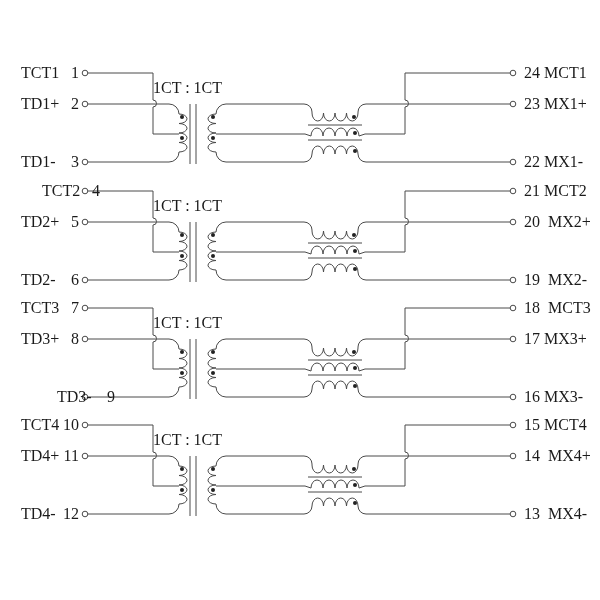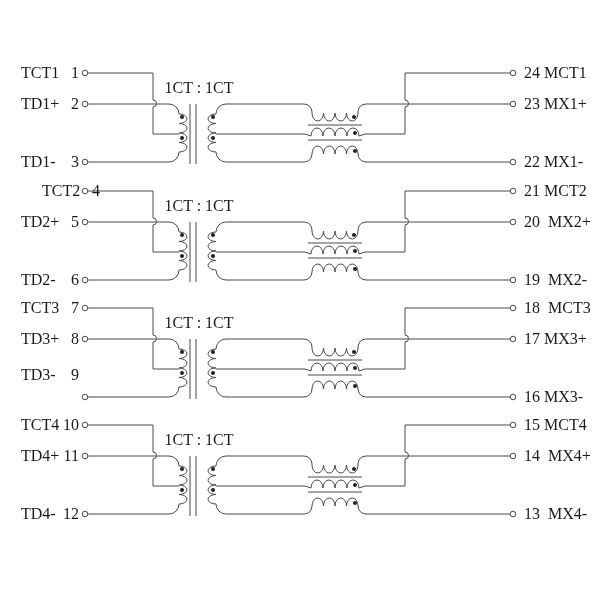--- a/index.html
+++ b/index.html
@@ -5,21 +5,21 @@
   html,body{margin:0;padding:0;background:#ffffff;}
   body{width:600px;height:600px;overflow:hidden;
        font-family:"Liberation Serif","DejaVu Serif",serif;}
   .canvas{position:relative;width:532px;height:600px;background:#ffffff;text-decoration:underline;}
   .canvas svg{position:absolute;left:0;top:0;}
   .lbl{position:absolute;transform:translateY(-50%);
        font-size:16px;line-height:1;color:#1b1b1b;}
   .left-pin{left:21px;width:58px;display:flex;justify-content:space-between;}
   .left-pin .pin-num{text-align:right;}
   .right-pin{left:524px;white-space:pre;}
-  .ratio{left:153px;width:92px;text-align:center;}
+  .ratio{left:153px;width:92px;}
 </style>
 </head>
 <body>
 
 <div class="canvas">
   <svg id="schematic" width="600" height="600" viewBox="0 0 600 600">
       <g fill="none" stroke="#4a4a4a" stroke-width="1">
         <path d="M88 73 H153"></path>
         <path d="M153 73 V100 A3.5 3.5 0 0 1 153 107 V134"></path>
         <path d="M153 134 H179"></path>
@@ -178,21 +178,21 @@
       <div class="lbl right-pin" style="top: 280px;">19  MX2-</div>
       <div class="lbl ratio" style="top: 206px;">1CT : 1CT</div>
       <div class="lbl left-pin" style="top: 308px; align-items: flex-end;">
         <span class="pin-name">TCT3</span>
         <span class="pin-num">7</span>
       </div>
       <div class="lbl left-pin" style="top: 339px;">
         <span class="pin-name">TD3+</span>
         <span class="pin-num">8</span>
       </div>
-      <div class="lbl left-pin" style="top: 375px;">
+      <div class="lbl left-pin" style="top: 397px; margin-left: 36px;">
         <span class="pin-name">TD3-</span>
         <span class="pin-num">9</span>
       </div>
       <div class="lbl right-pin" style="top: 308px;">18  MCT3</div>
       <div class="lbl right-pin" style="top: 339px;">17 MX3+</div>
       <div class="lbl right-pin" style="top: 397px;">16 MX3-</div>
       <div class="lbl ratio" style="top: 323px;">1CT : 1CT</div>
       <div class="lbl left-pin" style="top: 425px;">
         <span class="pin-name">TCT4</span>
         <span class="pin-num">10</span>

